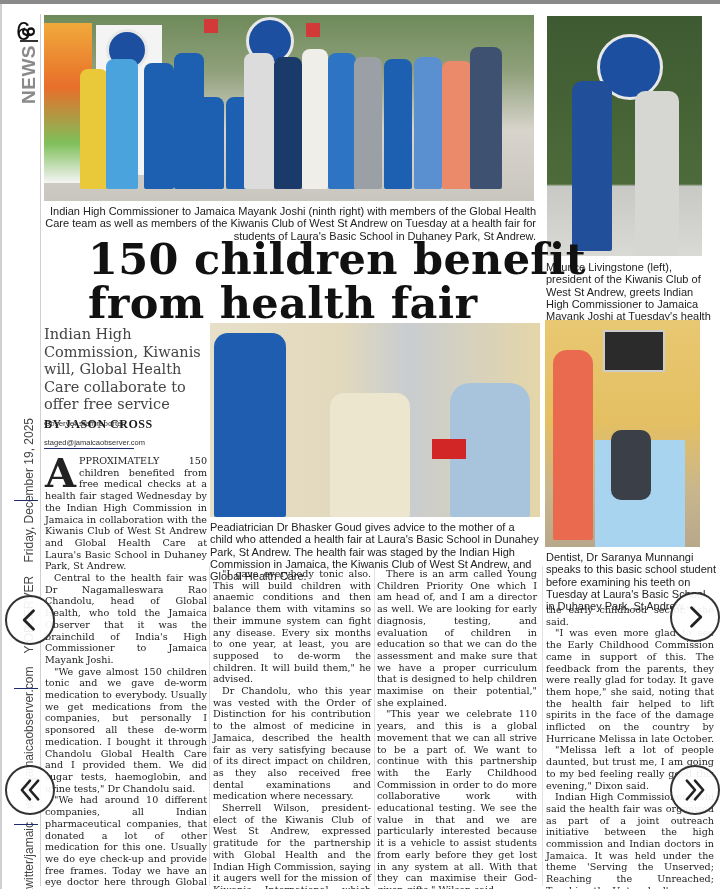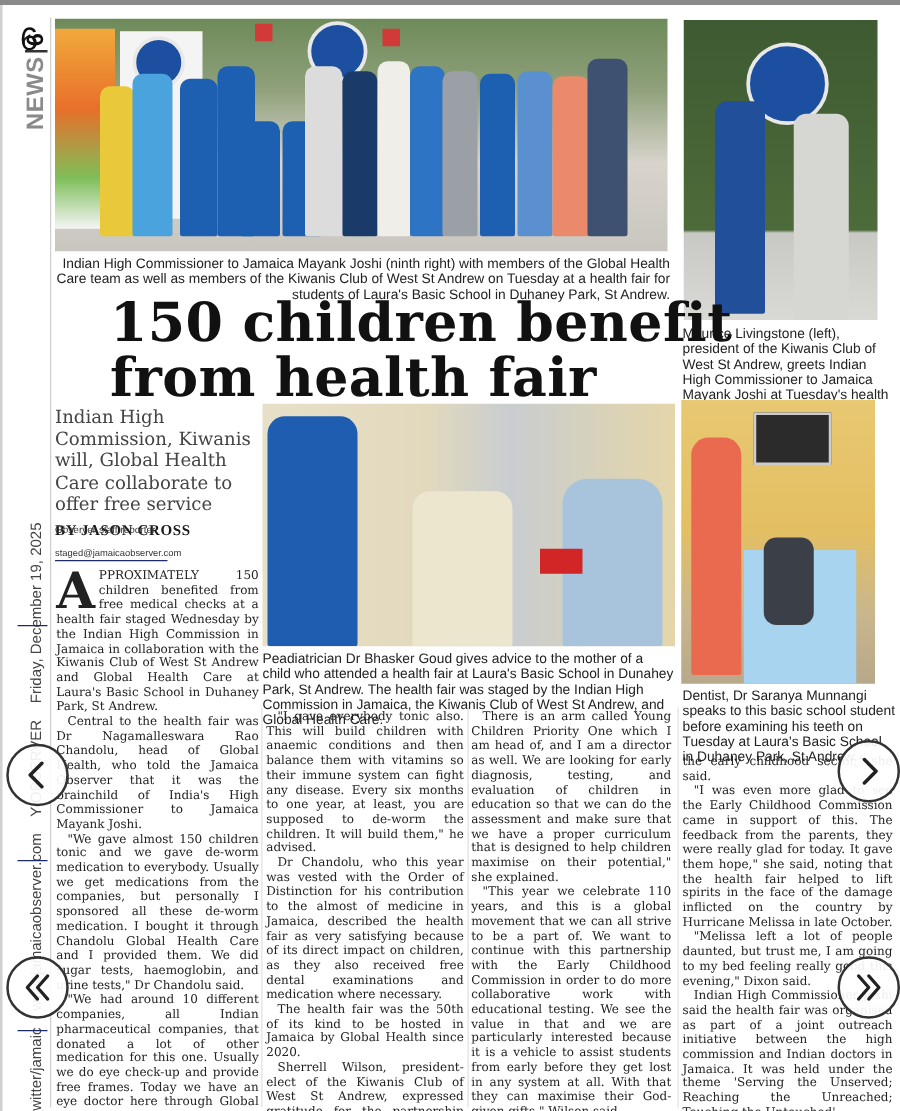--- a/index.html
+++ b/index.html
@@ -162,21 +162,20 @@
   <p class="noindent"><span class="dropcap">A</span><span>PPROXIMATELY 150 children benefited from free medical checks at a health fair staged Wednesday by the Indian High Commission in Jamaica in collaboration with the Kiwanis Club of West St Andrew and Global Health Care at Laura's Basic School in Duhaney Park, St Andrew.</span></p>
   <p>Central to the health fair was Dr Nagamalleswara Rao Chandolu, head of Global Health, who told the Jamaica Observer that it was the brainchild of India's High Commissioner to Jamaica Mayank Joshi.</p>
   <p>"We gave almost 150 children tonic and we gave de-worm medication to everybody. Usually we get medications from the companies, but personally I sponsored all these de-worm medication. I bought it through Chandolu Global Health Care and I provided them. We did sugar tests, haemoglobin, and urine tests," Dr Chandolu said.</p>
   <p>"We had around 10 different companies, all Indian pharmaceutical companies, that donated a lot of other medication for this one. Usually we do eye check-up and provide free frames. Today we have an eye doctor here through Global Health Care. We had an optometrist from Cuba who did the eye check-ups and about 20 people had eye and vision problems, so we provided the frames and the lens also," he added.</p>
 
 </div>
 <div class="gutter" style="left:209px;top:566px;"></div>
 <div class="col col2">
   <p>"I gave everybody tonic also. This will build children with anaemic conditions and then balance them with vitamins so their immune system can fight any disease. Every six months to one year, at least, you are supposed to de-worm the children. It will build them," he advised.</p>
   <p>Dr Chandolu, who this year was vested with the Order of Distinction for his contribution to the almost of medicine in Jamaica, described the health fair as very satisfying because of its direct impact on children, as they also received free dental examinations and medication where necessary.</p>
-  <p>The health fair was the 50th of its kind to be hosted in Jamaica by Global Health since 2020.</p>
   <p>Sherrell Wilson, president-elect of the Kiwanis Club of West St Andrew, expressed gratitude for the partnership with Global Health and the Indian High Commission, saying it augers well for the mission of Kiwanis International which celebrates its 110th anniversary this year.</p>
 
 </div>
 <div class="gutter" style="left:374px;"></div>
 <div class="col col3">
   <p>There is an arm called Young Children Priority One which I am head of, and I am a director as well. We are looking for early diagnosis, testing, and evaluation of children in education so that we can do the assessment and make sure that we have a proper curriculum that is designed to help children maximise on their potential," she explained.</p>
   <p>"This year we celebrate 110 years, and this is a global movement that we can all strive to be a part of. We want to continue with this partnership with the Early Childhood Commission in order to do more collaborative work with educational testing. We see the value in that and we are particularly interested because it is a vehicle to assist students from early before they get lost in any system at all. With that they can maximise their God-given gifts," Wilson said.</p>
 
 </div>
 <div class="gutter" style="left:542px;"></div>

